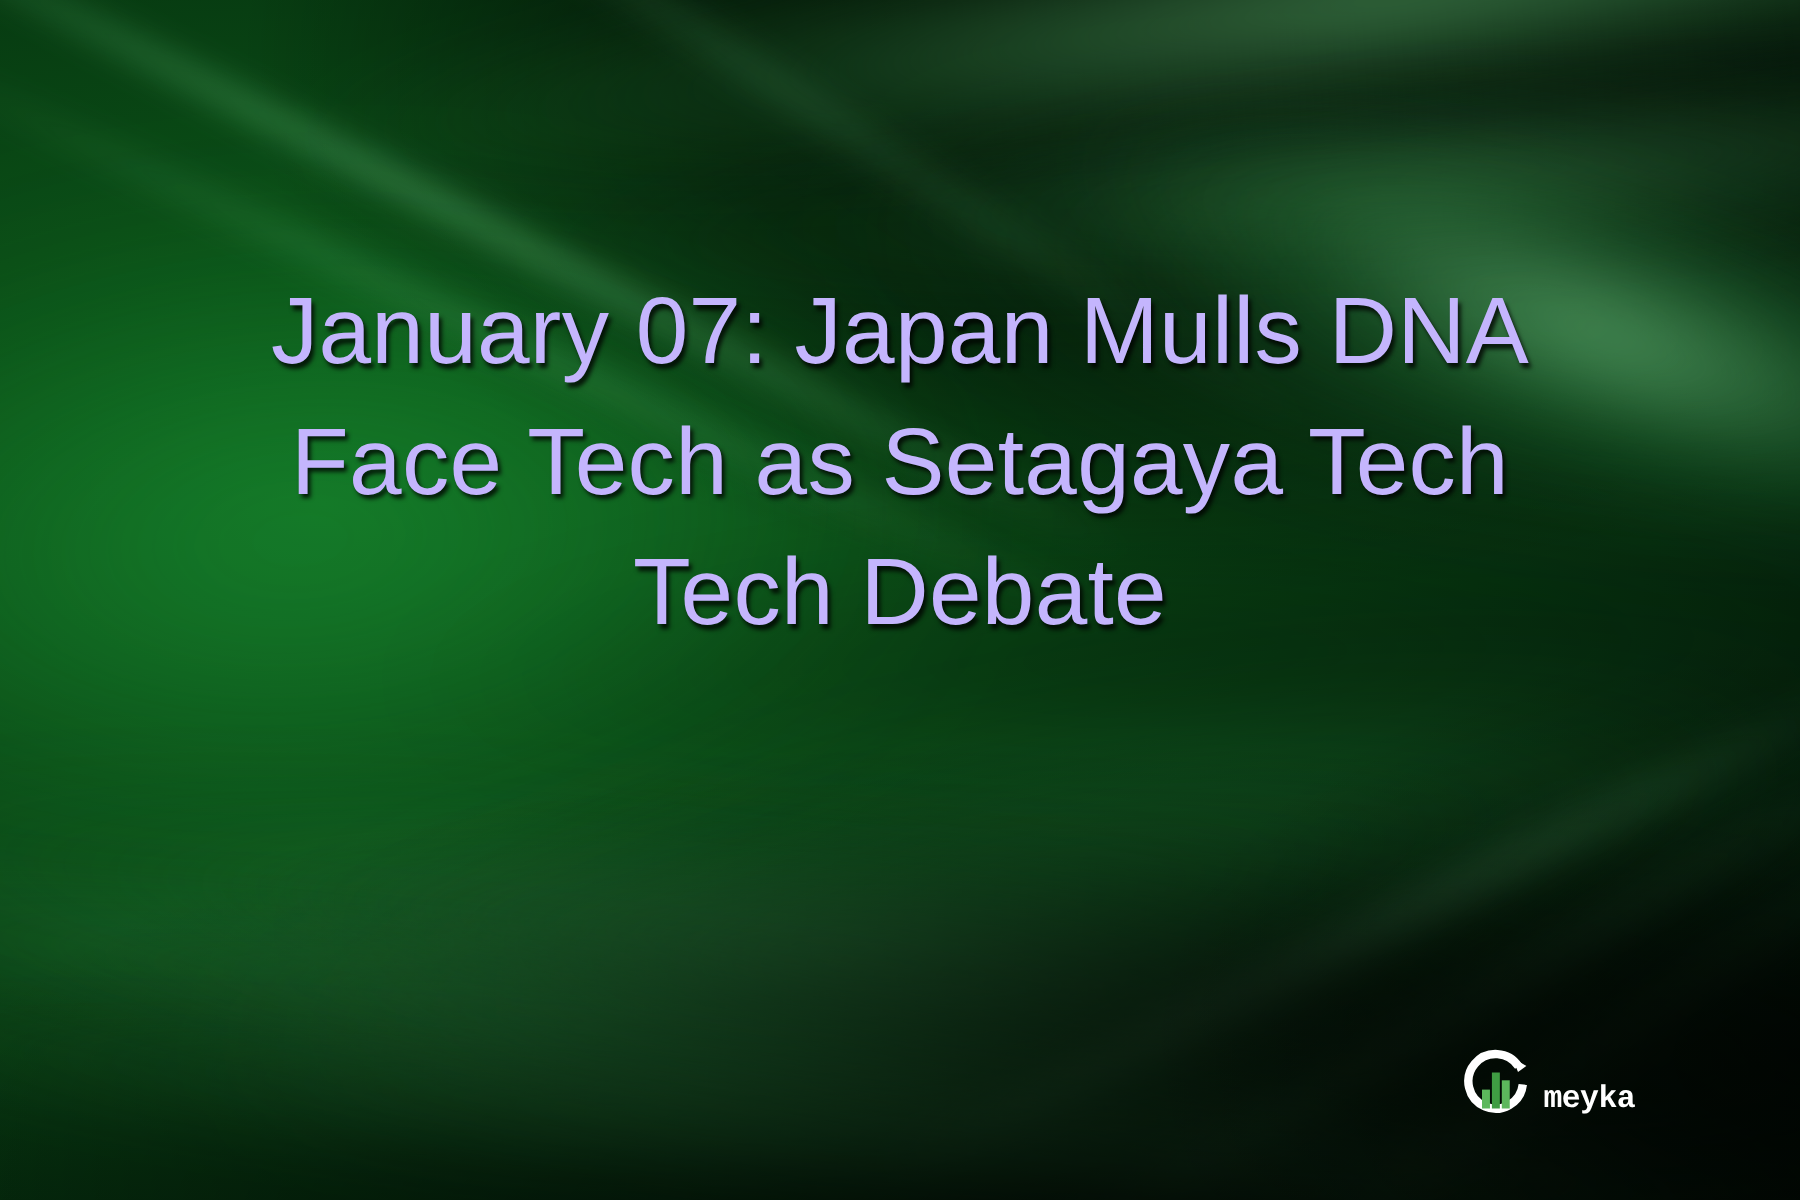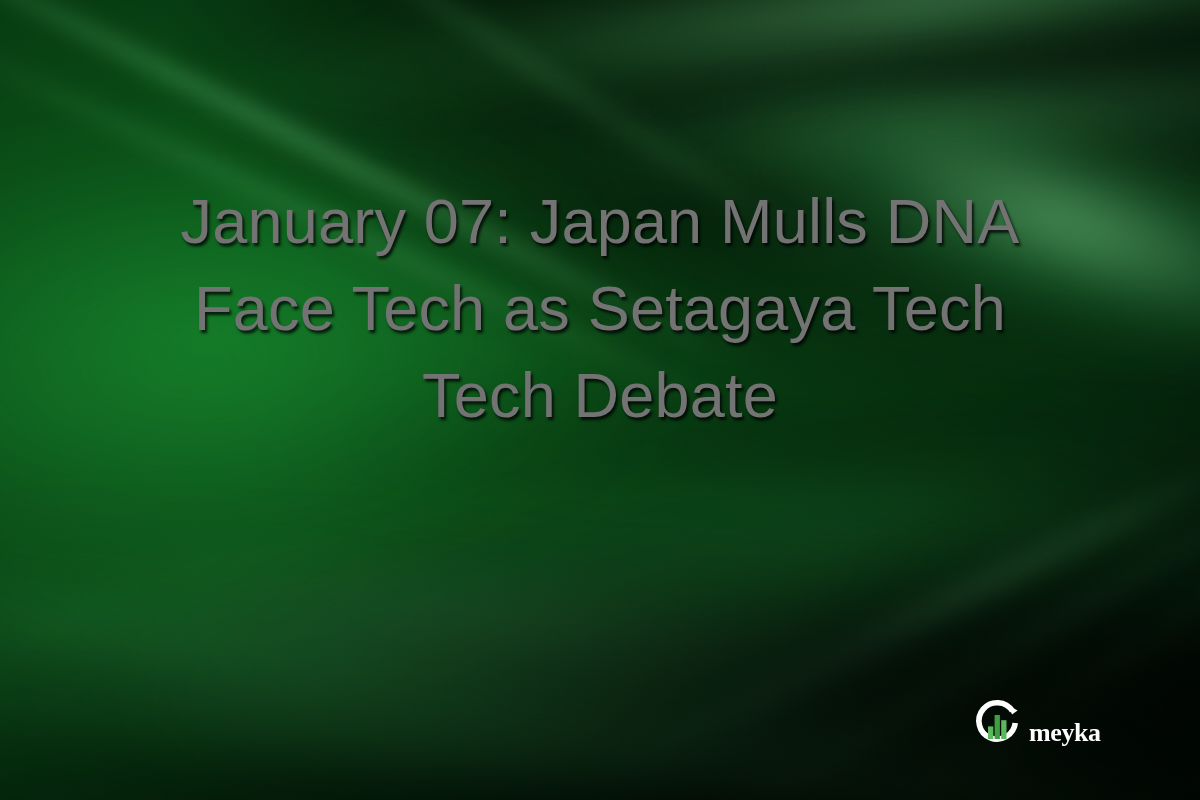--- a/index.html
+++ b/index.html
@@ -187,21 +187,21 @@
     left: 0;
     right: 0;
     top: 178px;
     text-align: center;
     padding: 0 48px;
     box-sizing: border-box;
   }
 
   .title-line {
     display: block;
-    color: #737373;
+    color: #c4b5fd;
     font-family: "Liberation Sans", sans-serif;
     font-size: 63px;
     font-weight: 400;
     line-height: 87px;
     letter-spacing: 0.2px;
     white-space: nowrap;
     text-shadow: 2px 3px 3px rgba(0,0,0,0.78);
   }
 
   
@@ -216,22 +216,22 @@
 
   #logo-mark {
     width: 50px;
     height: 50px;
     display: block;
     flex: 0 0 auto;
   }
 
   #logo-wordmark {
     color: #ffffff;
-    font-family: Liberation Serif, serif;
-    font-size: 26px;
+    font-family: Liberation Mono, monospace;
+    font-size: 21px;
     font-weight: 700;
     letter-spacing: -0.4px;
     line-height: 1;
     margin-top: 20px;
   }
 </style>
 </head>
 <body>
 
 <div id="stage">

